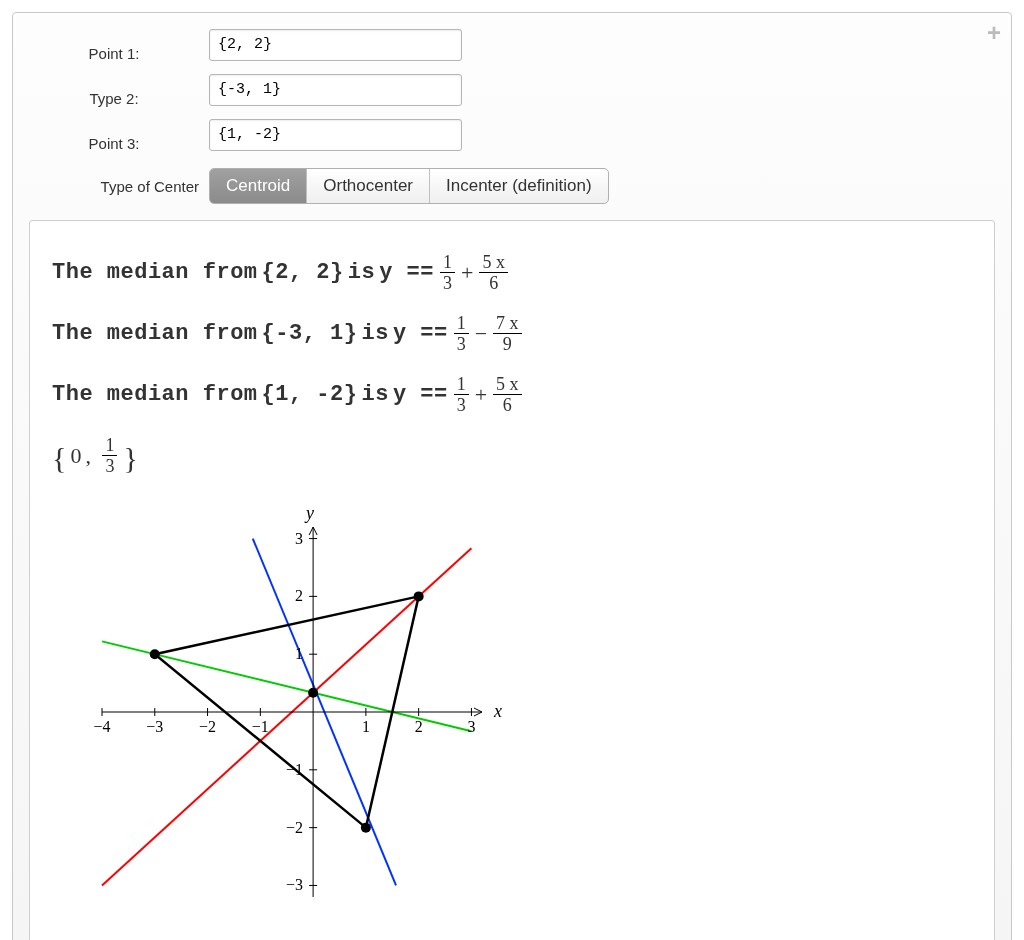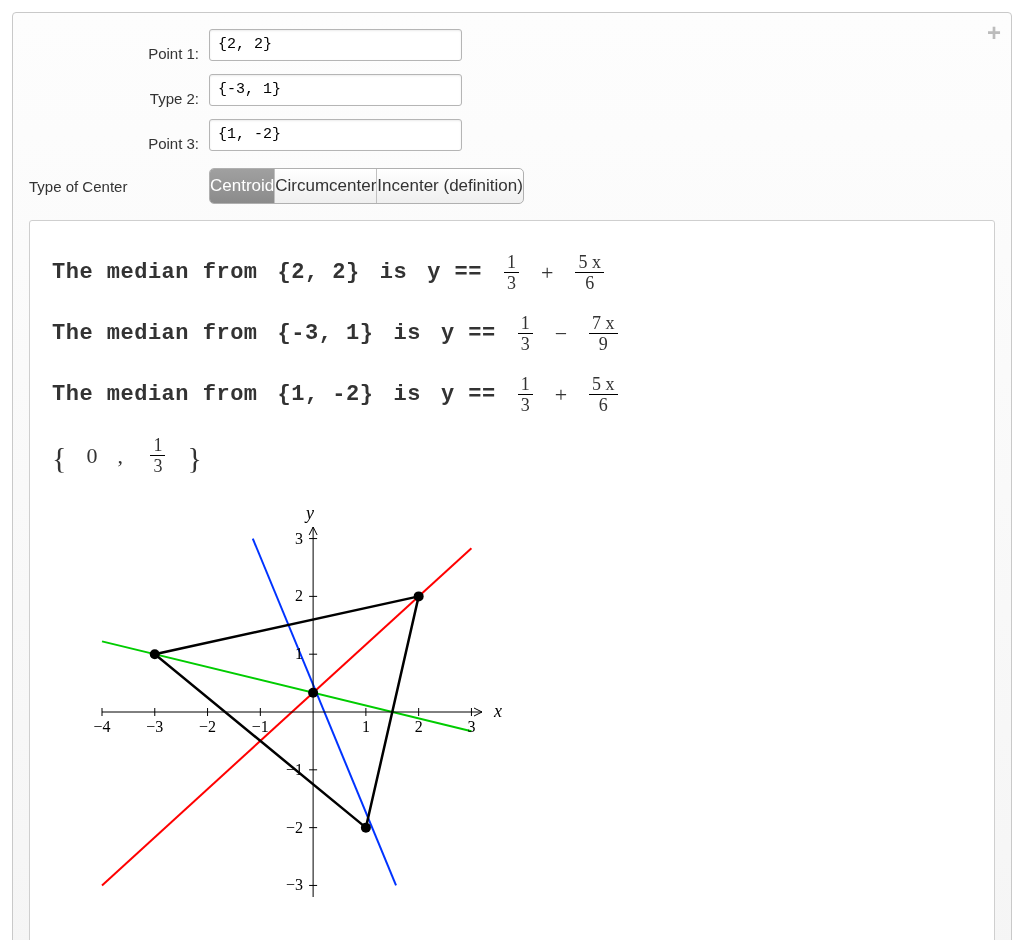--- a/index.html
+++ b/index.html
@@ -30,21 +30,21 @@
     cursor: pointer;
     user-select: none;
   }
   .form-row {
     display: flex;
     align-items: center;
     margin-bottom: 10px;
   }
   .form-label {
     width: 170px;
-    text-align: right;
+    text-align: center;
     padding-right: 10px;
     color: #333;
     margin-top: 18px;
   }
   .text-input {
     width: 235px;
     height: 26px;
     border: 1px solid #b5b5b5;
     border-radius: 3px;
     padding: 2px 8px;
@@ -54,32 +54,32 @@
     box-shadow: inset 0 1px 2px rgba(0,0,0,.08);
   }
   .setter-row {
     display: flex;
     align-items: center;
     margin-top: 16px;
     margin-bottom: 16px;
   }
   .setter-label {
     width: 170px;
-    text-align: left;
+    text-align: right;
     padding-right: 10px;
   }
   .setter-bar {
     display: inline-flex;
     border: 1px solid #b0b0b0;
     border-radius: 5px;
     overflow: hidden;
     background: linear-gradient(#ffffff, #efefef);
   }
   .setter-btn {
-    padding: 7px 0;
+    padding: 7px 16px;
     font-size: 17px;
     color: #333;
     border: none;
     background: transparent;
     border-right: 1px solid #c0c0c0;
     cursor: pointer;
   }
   .setter-btn:last-child { border-right: none; }
   .setter-btn.active {
     background: linear-gradient(#a0a0a0, #8b8b8b);
@@ -91,21 +91,21 @@
     background: #fff;
     padding: 18px 22px 22px 22px;
   }
   .math-line {
     font-family: "Courier New", monospace;
     font-size: 22px;
     margin: 14px 0 22px 0;
     display: flex;
     align-items: center;
     flex-wrap: wrap;
-    gap: 20px;
+    gap: 4px;
   }
   .math-line .txt { font-weight: bold; letter-spacing: .5px; }
   .math-line .serif { font-family: "Times New Roman", serif; font-weight: normal; font-size: 22px; }
   .frac {
     display: inline-flex;
     flex-direction: column;
     align-items: center;
     font-family: "Times New Roman", serif;
     font-size: 18px;
     line-height: 1;
@@ -136,21 +136,21 @@
   </div>
   <div class="form-row">
     <div class="form-label">Point 3:</div>
     <input class="text-input" value="{1, -2}" style="">
   </div>
 
   <div class="setter-row">
     <div class="setter-label">Type of Center</div>
     <div class="setter-bar">
       <button class="setter-btn active">Centroid</button>
-      <button class="setter-btn">Circumcenter</button>
+      <button class="setter-btn">Orthocenter</button>
       <button class="setter-btn">Incenter (definition)</button>
     </div>
   </div>
 
   <div class="output-box">
 
     <div class="math-line">
       <span class="txt">The median from </span>
       <span class="txt">{2, 2}</span>
       <span class="txt"> is </span>

